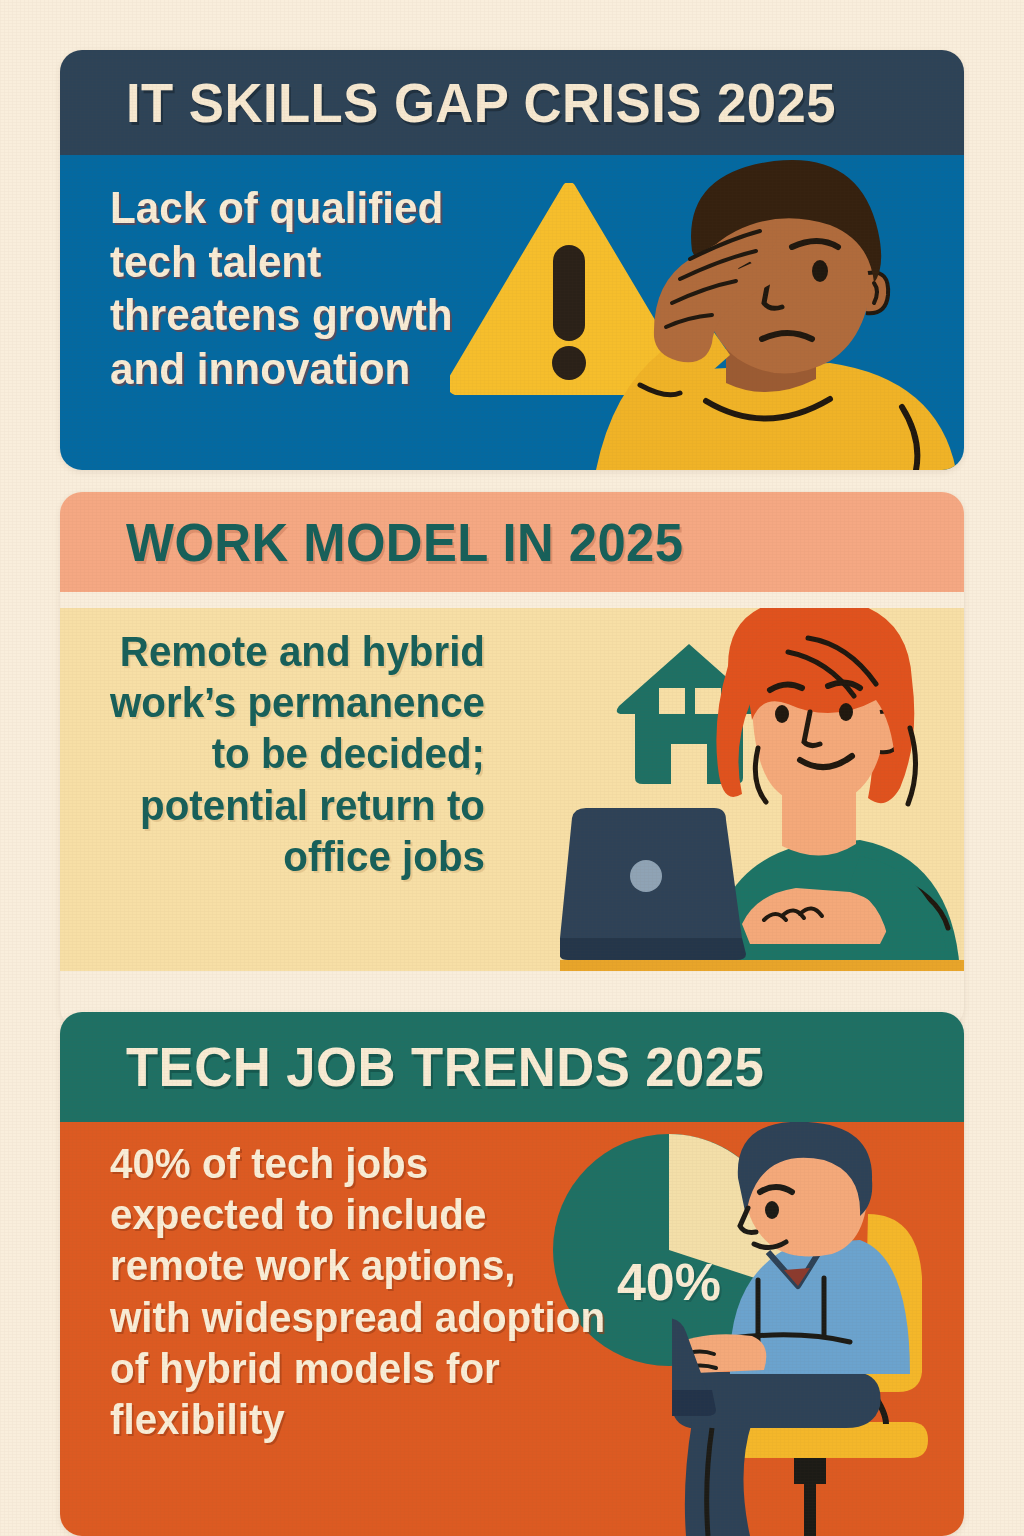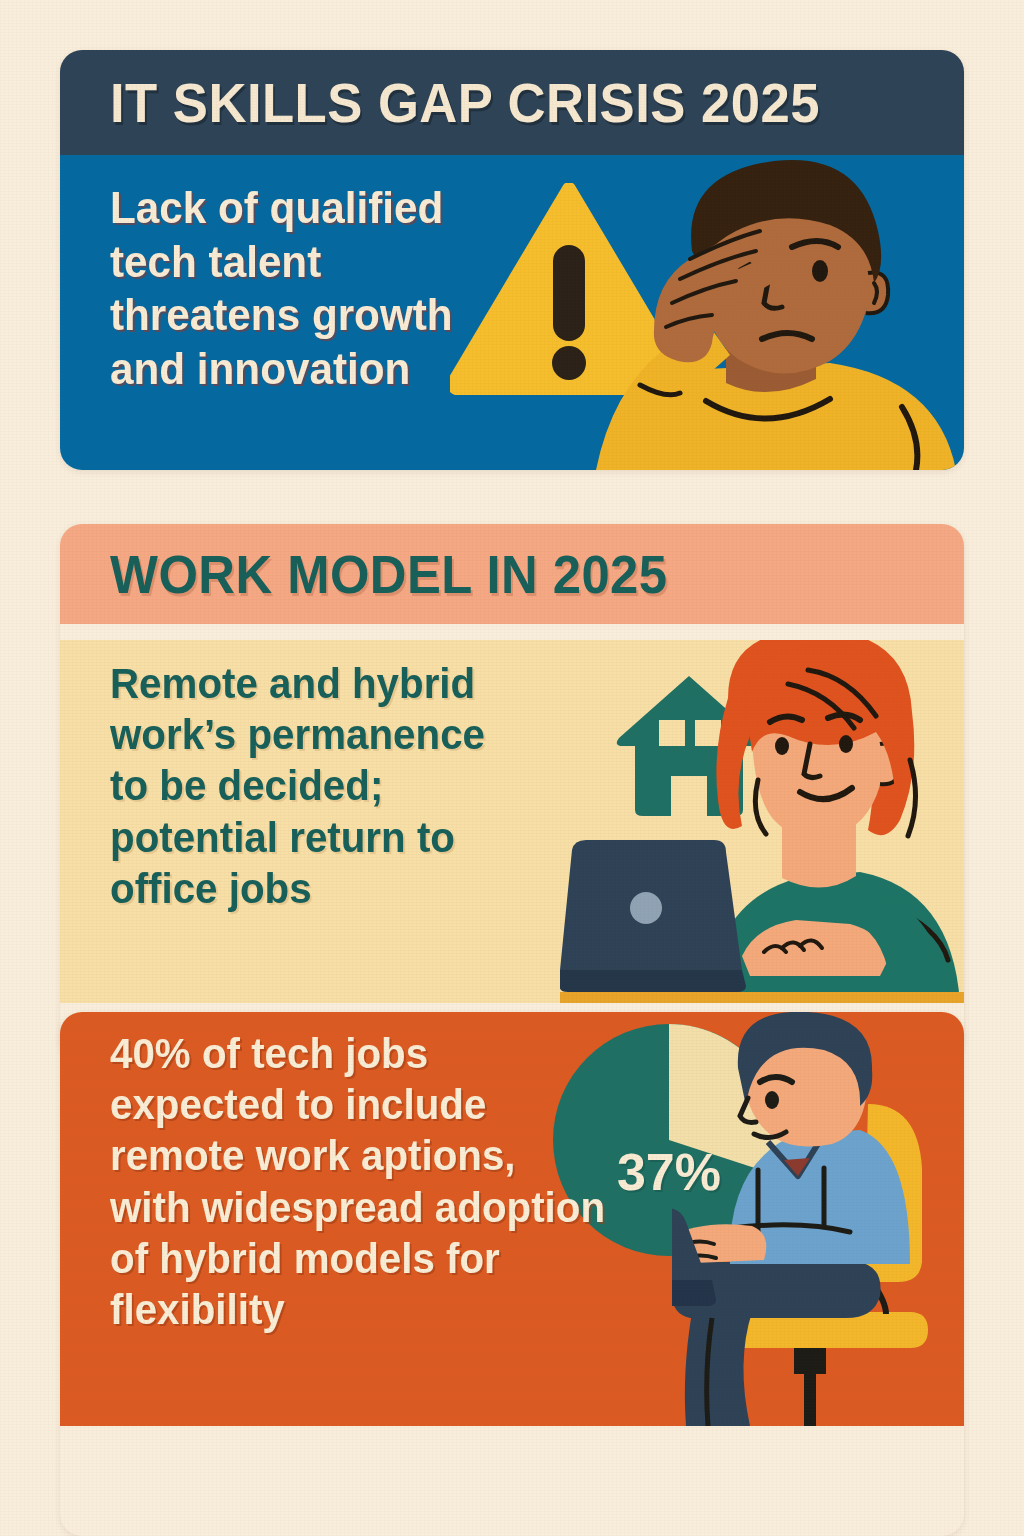--- a/index.html
+++ b/index.html
@@ -27,21 +27,21 @@
     left: 60px;
     width: 904px;
     border-radius: 22px;
     overflow: hidden;
     box-shadow: 0 2px 6px rgba(90,60,35,0.10);
   }
   .card-header {
     display: flex;
     align-items: center;
     box-sizing: border-box;
-    padding-left: 50px;
+    padding-left: 66px;
   }
   .card-title {
     font-family: "Liberation Sans Narrow", "Liberation Sans", sans-serif;
     font-weight: 700;
     font-size: 54px;
     letter-spacing: 0.5px;
     line-height: 1;
     transform: scaleX(0.94);
     transform-origin: left center;
     white-space: nowrap;
@@ -98,21 +98,21 @@
   .man1 {
     position: absolute;
     left: 470px;
     top: 0px;
     width: 440px;
     height: 315px;
     z-index: 2;
   }
 
   
-  #card2 { top: 524px; height: 537px; }
+  #card2 { top: 492px; height: 537px; text-align: right; }
   #card2 .card-header {
     height: 100px;
     background: #F5A883;
   }
   #card2 .card-title {
     color: #17605A;
     text-shadow: 2px 3px 0 rgba(200,120,88,0.50);
     font-size: 54px;
   }
   #card2 .card-body {
@@ -326,28 +326,31 @@
       <div class="body-text">Remote and hybrid
 work’s permanence
 to be decided;
 potential return to
 office jobs</div>
     </div>
   </div>
 
   <div class="card" id="card3">
 
+    <div class="card-header">
+      <div class="card-title">TECH JOB TRENDS 2025</div>
+    </div>
 
     <div class="card-body">
 
       <svg class="pie-wrap" viewBox="0 0 232 232">
         <circle cx="116" cy="116" r="116" fill="#1E7064"></circle>
         <path d="M116 116 L116 0 A116 116 0 0 1 226 152 Z" fill="#F3DFA9"></path>
       </svg>
-      <div class="pie-label">37%</div>
+      <div class="pie-label">40%</div>
 
       <svg class="man3" viewBox="0 0 300 414">
 
         <path d="M196 92 Q246 92 250 156 L250 250 Q248 270 226 270 L192 270 Z" fill="#F4B72A"></path>
 
         <path d="M40 300 L238 300 Q256 300 256 318 Q256 336 238 336 L40 336 Q22 336 22 318 Q22 300 40 300 Z" fill="#F4B72A"></path>
 
         <rect x="122" y="336" width="32" height="26" fill="#1C1B16"></rect>
         <rect x="132" y="360" width="12" height="54" fill="#1C1B16"></rect>
         <path d="M200 270 Q214 290 214 302" fill="none" stroke="#1C1B16" stroke-width="6"></path>

